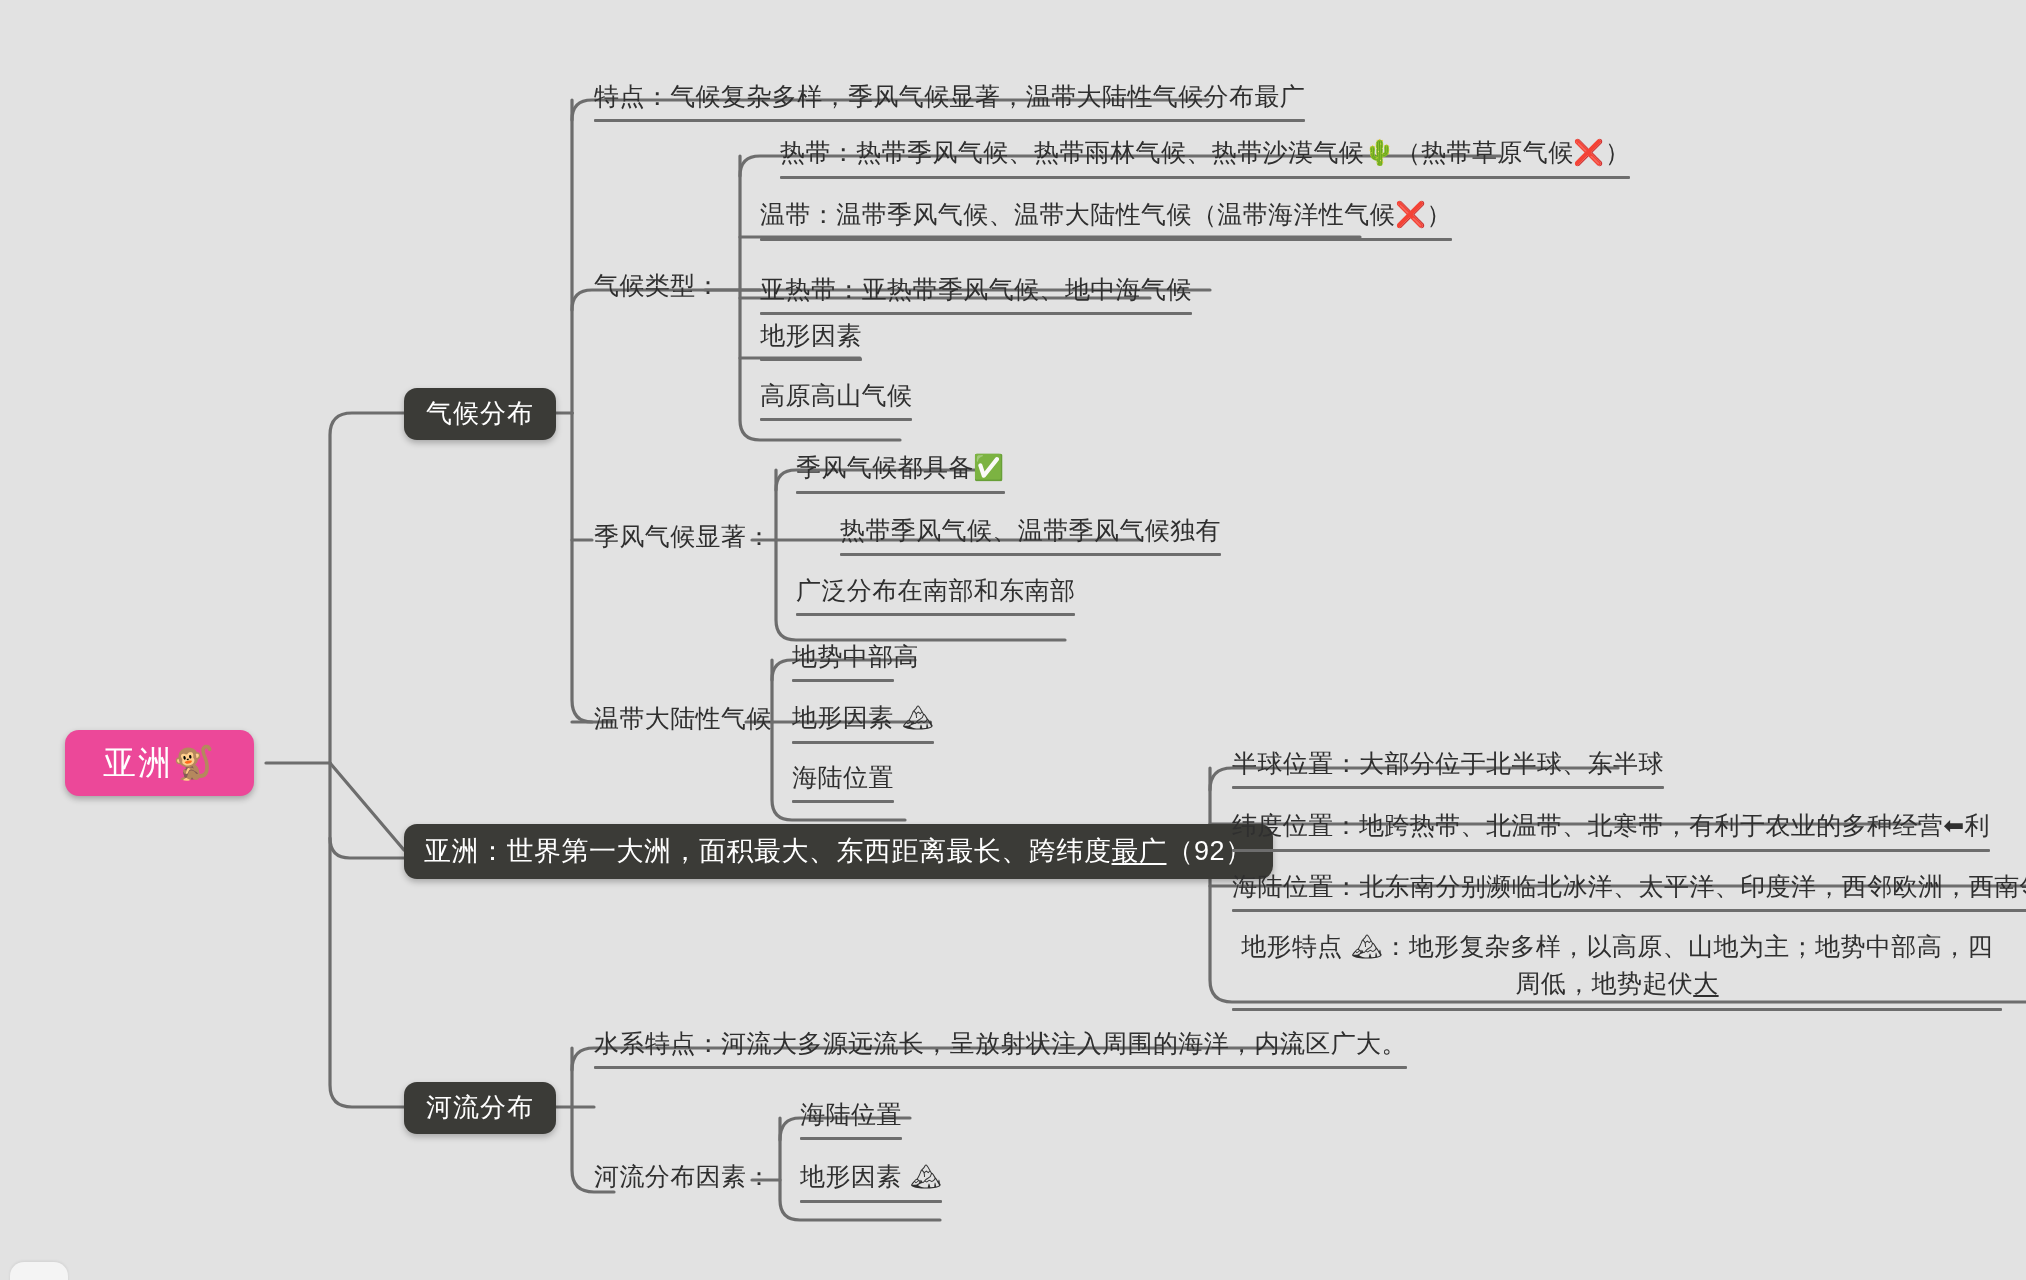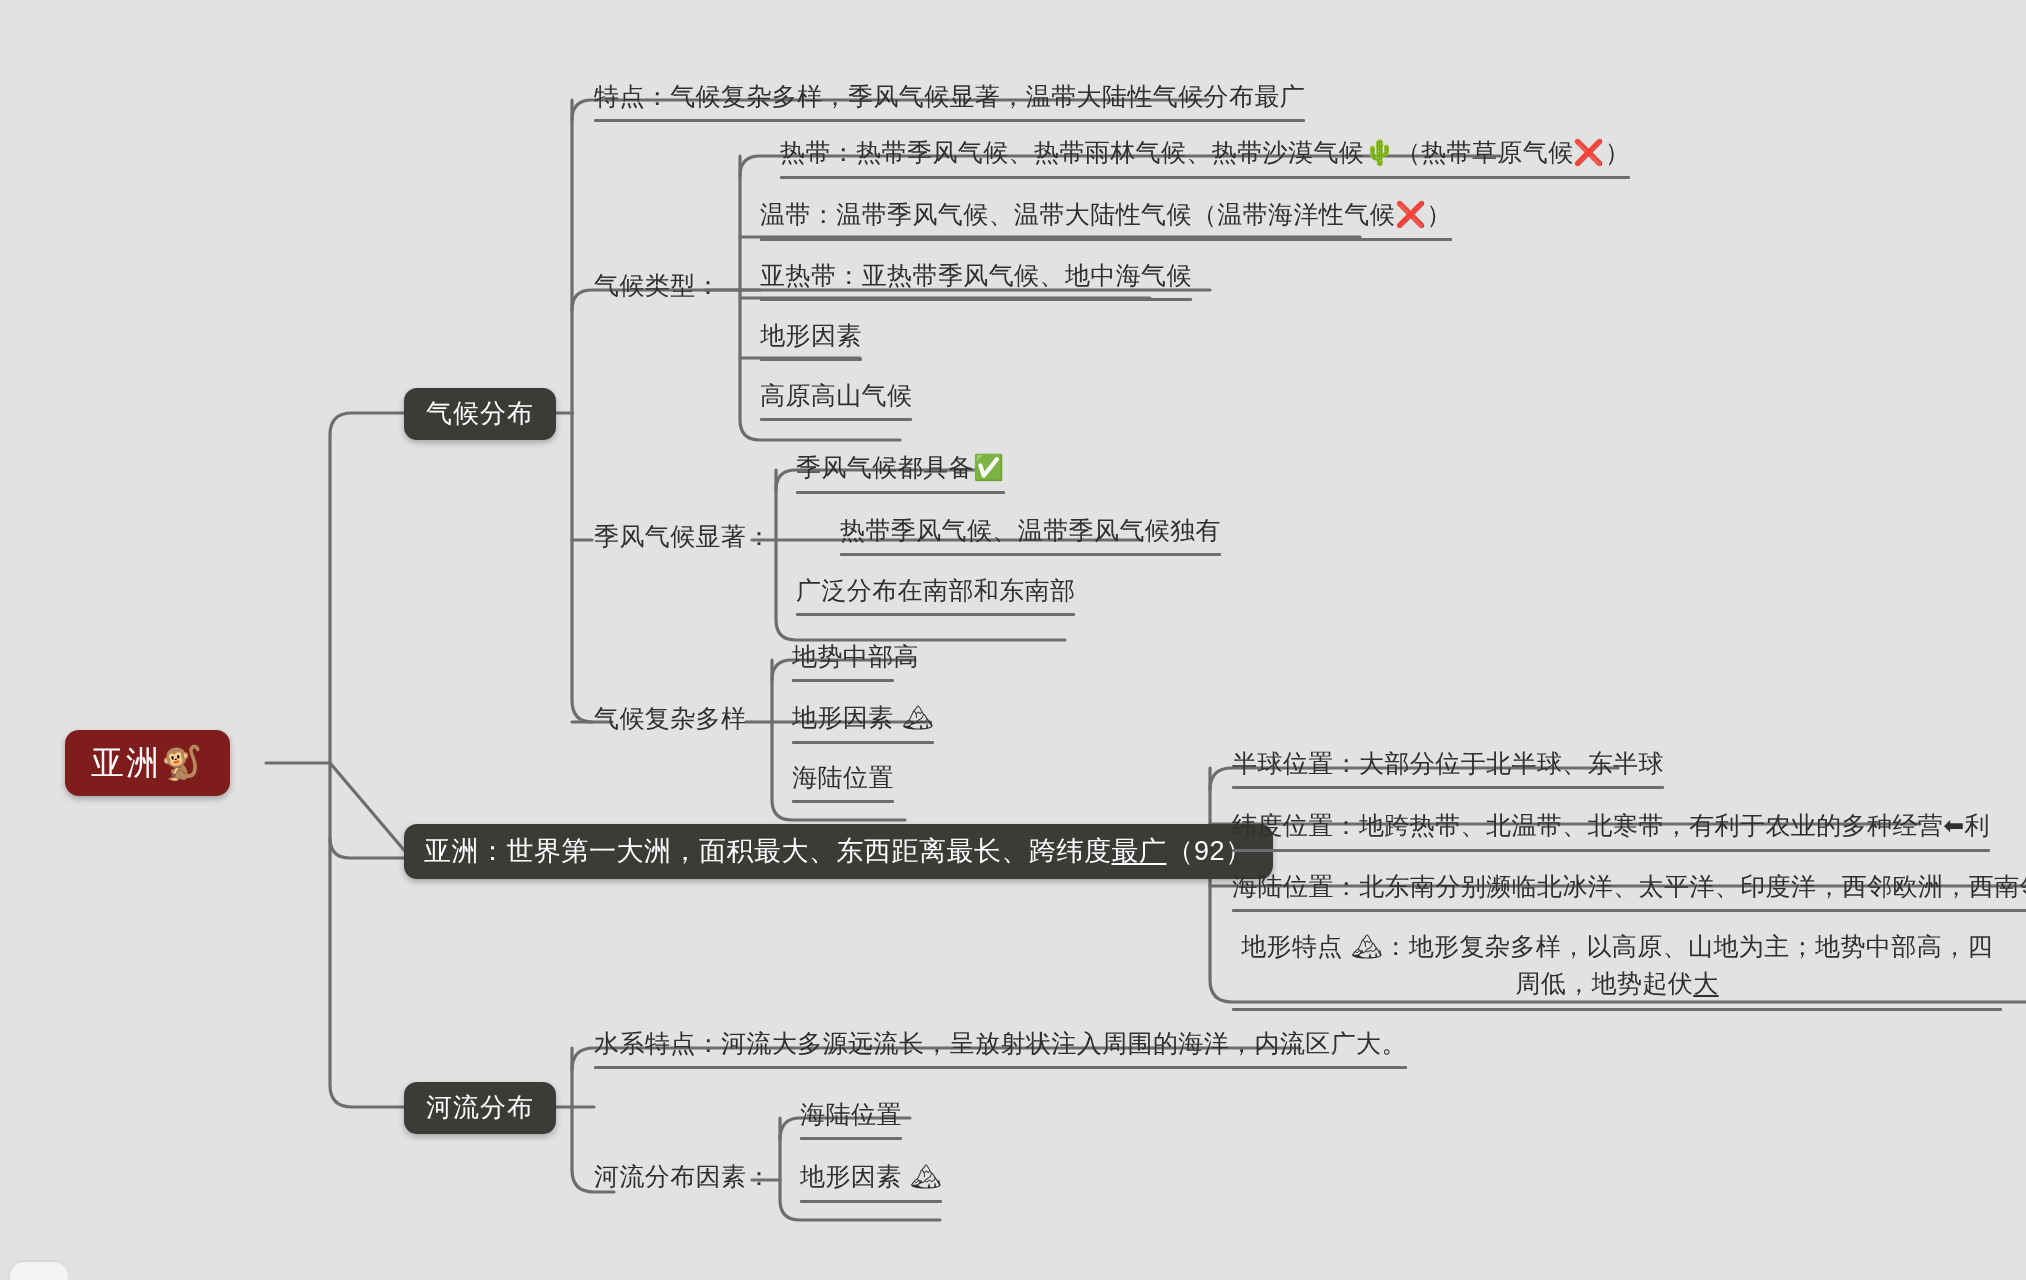--- a/index.html
+++ b/index.html
@@ -29,24 +29,24 @@
     pointer-events: none;
   }
   .node {
     position: absolute;
     white-space: nowrap;
     box-sizing: border-box;
     text-align: center;
   }
   
   .root-node {
-    background: #7f1d1d;
+    background: #ec4899;
     color: #ffffff;
     border-radius: 14px;
-    padding: 14px 26px;
+    padding: 14px 38px;
     font-size: 33px;
     letter-spacing: 2px;
     box-shadow: 0 3px 6px rgba(0,0,0,0.28);
     line-height: 1.15;
   }
   
   .branch-node {
     background: #3b3b37;
     color: #ffffff;
     border-radius: 13px;
@@ -167,21 +167,21 @@
   <div class="node leaf" style="left:780px; top:134px;">
     <span class="emoji">热带：热带季风气候、热带雨林气候、热带沙漠气候🌵（热带草原气候❌）</span>
     <span class="rule" style="width: 850px;"></span>
   </div>
 
   <div class="node leaf" style="left:760px; top:196px;">
     <span class="emoji">温带：温带季风气候、温带大陆性气候（温带海洋性气候❌）</span>
     <span class="rule" style="width: 692px;"></span>
   </div>
 
-  <div class="node leaf" style="left:760px; top:257px;">
+  <div class="node leaf" style="left:760px; top:271px;">
     <span>亚热带：亚热带季风气候、地中海气候</span>
     <span class="rule" style="width: 432px;"></span>
   </div>
 
   <div class="node leaf" style="left:760px; top:317px;">
     <span>地形因素</span>
     <span class="rule" style="width: 102px;"></span>
   </div>
 
   <div class="node leaf" style="left:760px; top:377px;">
@@ -203,21 +203,21 @@
     <span>热带季风气候、温带季风气候独有</span>
     <span class="rule" style="width: 381px;"></span>
   </div>
 
   <div class="node leaf" style="left:796px; top:572px;">
     <span>广泛分布在南部和东南部</span>
     <span class="rule" style="width: 279px;"></span>
   </div>
 
   <div class="node leaf noline" style="left:594px; top:700px;">
-    <span>气候复杂多样</span>
+    <span>温带大陆性气候</span>
     
   </div>
 
   <div class="node leaf" style="left:792px; top:638px;">
     <span>地势中部高</span>
     <span class="rule" style="width: 102px;"></span>
   </div>
 
   <div class="node leaf" style="left:792px; top:699px;">
     <span class="emoji">地形因素 🏔</span>

